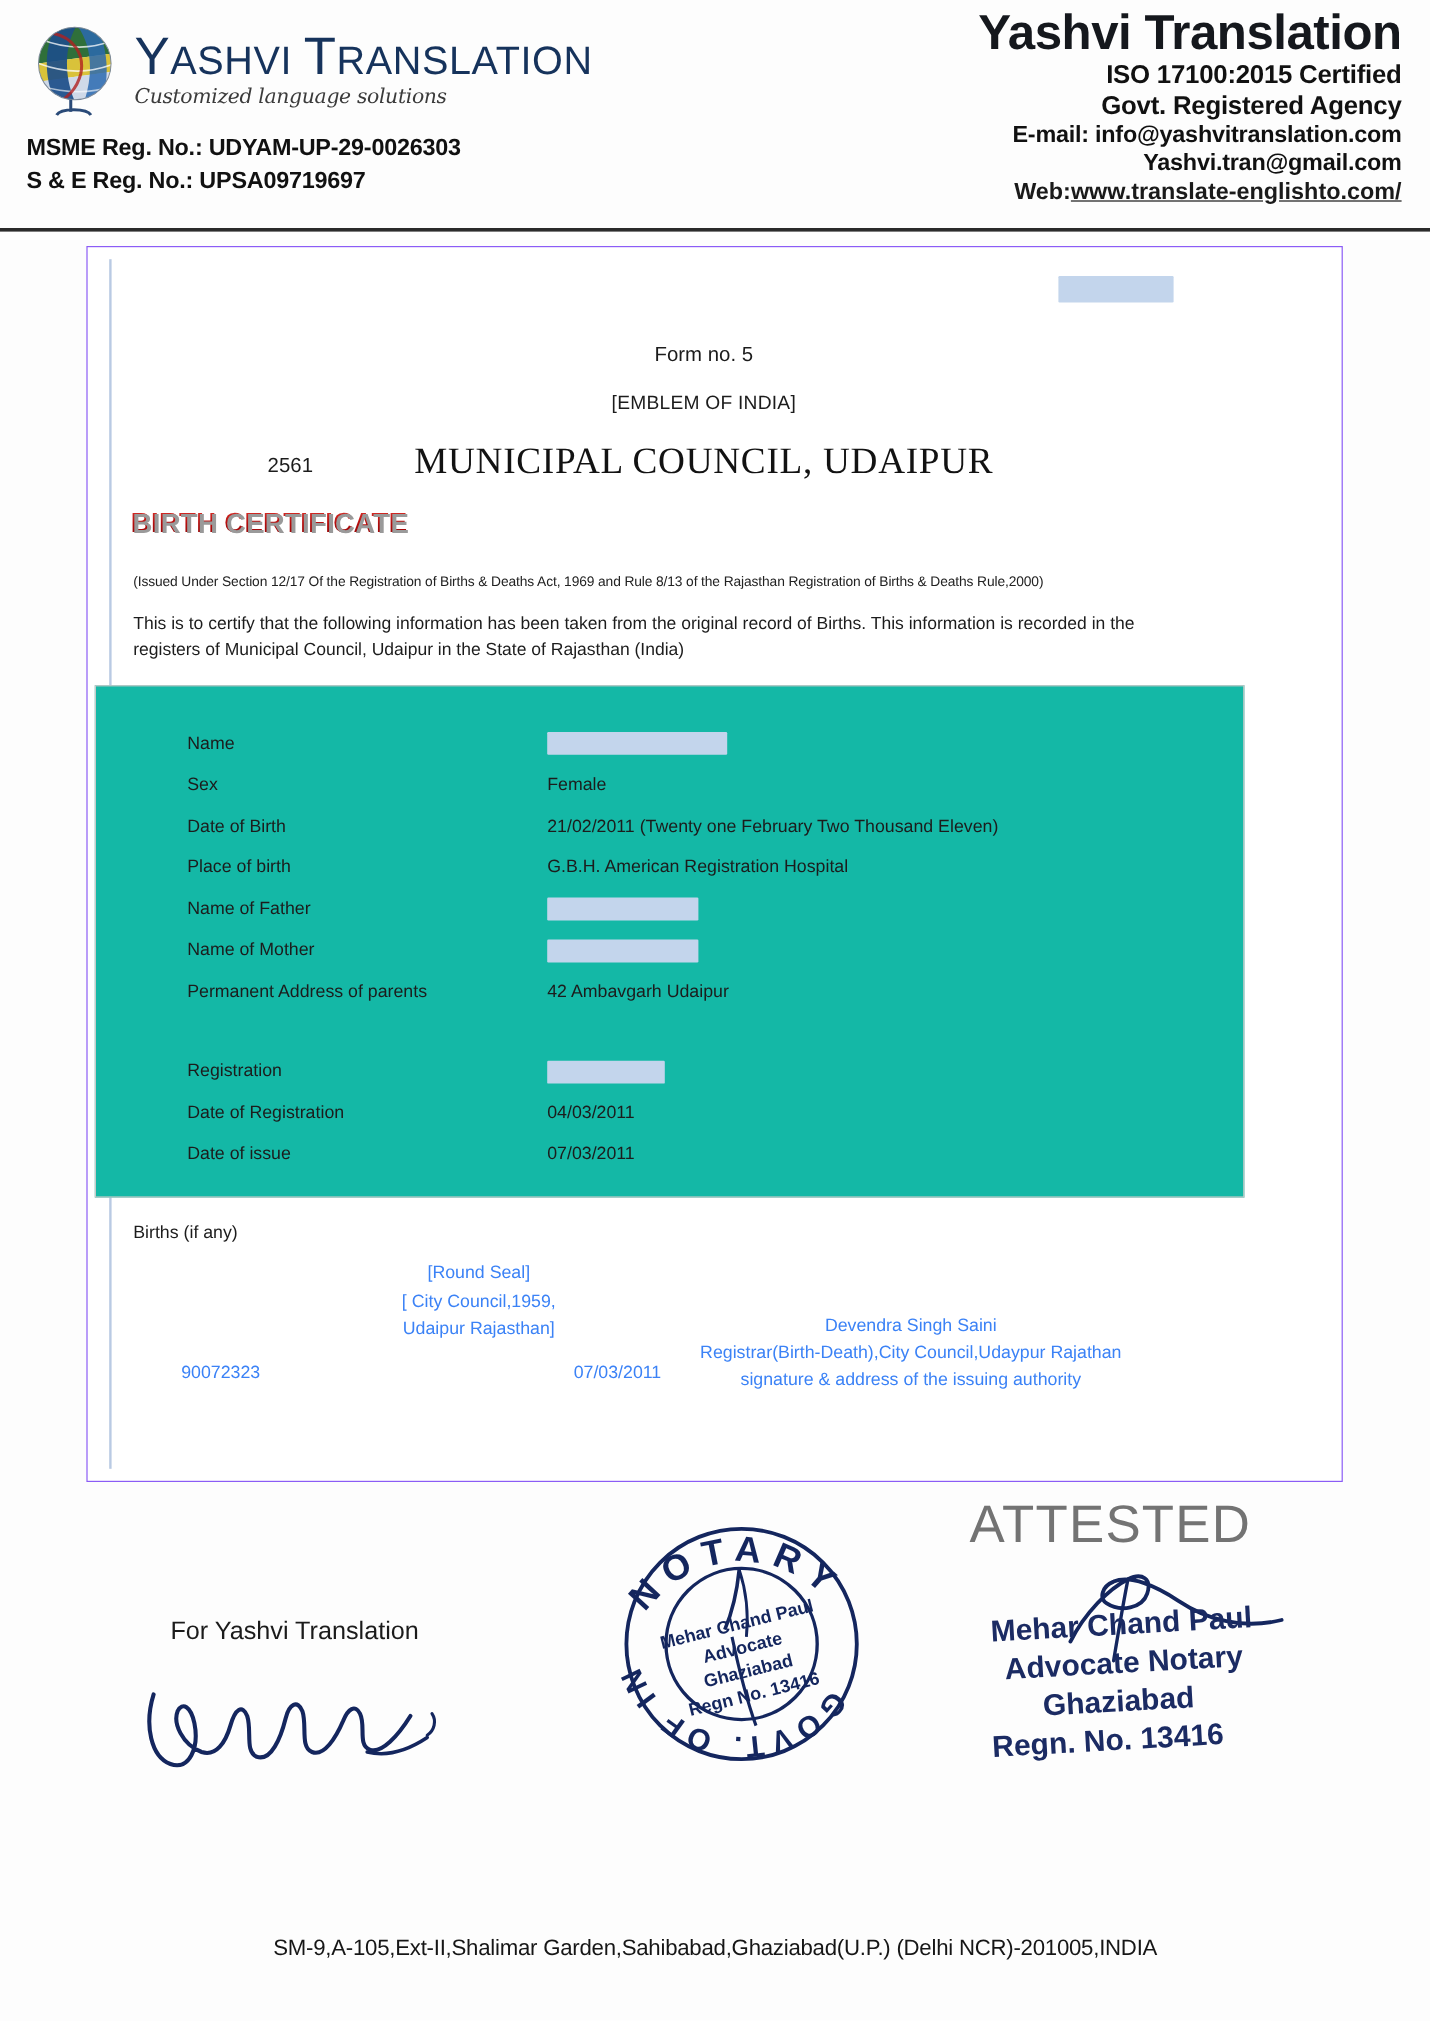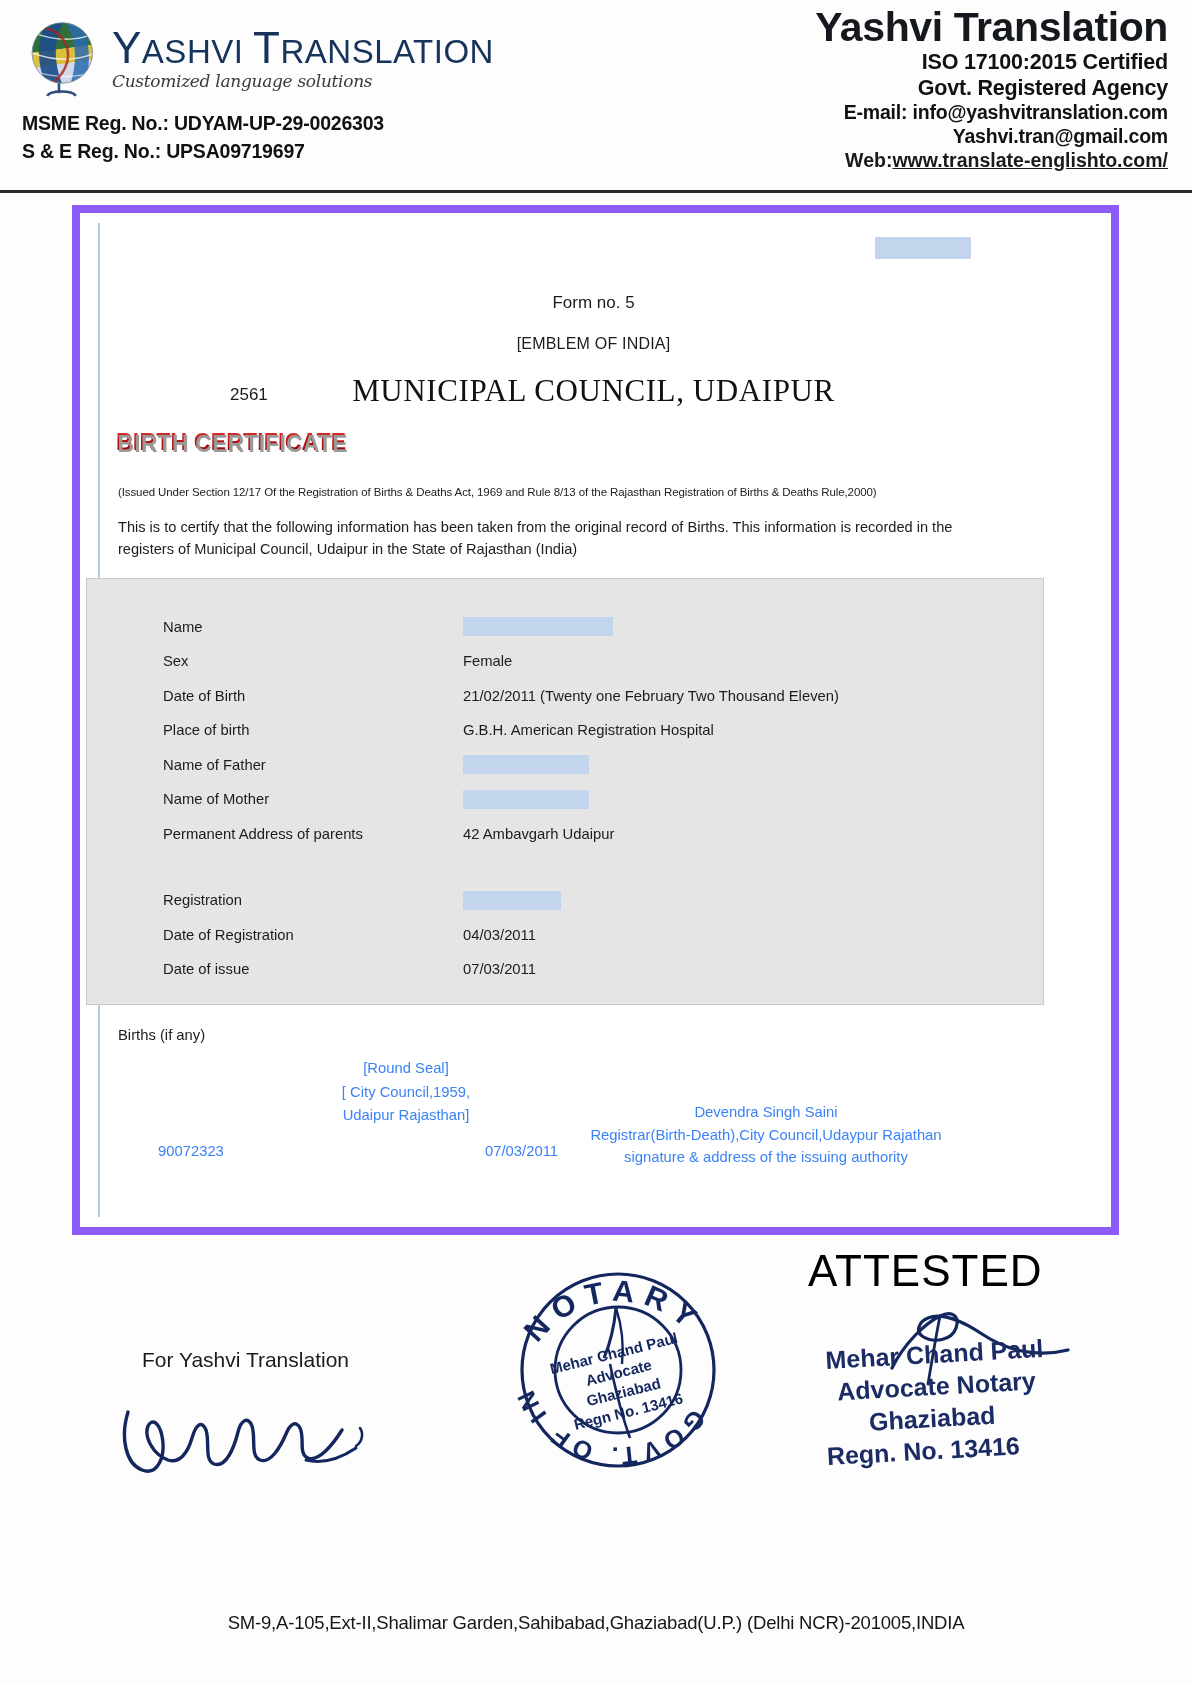--- a/index.html
+++ b/index.html
@@ -102,21 +102,21 @@
     background: #2b2b2b;
   }
 
   
   .cert-outer {
     position: absolute;
     left: 72px;
     top: 205px;
     width: 1047px;
     height: 1030px;
-    border: 8px solid #8b5cf6;
+    border: 1px solid #8b5cf6;
     background: #fff;
     box-sizing: border-box;
     text-decoration: underline;
   }
   .cert-inner {
     position: absolute;
     left: 18px;
     top: 10px;
     right: 18px;
     bottom: 10px;
@@ -210,21 +210,21 @@
   }
 
   
   .data-box {
     margin-top: 18px;
     margin-left: -30px;
     width: 958px;
     border: 1px solid #c9c9c9;
     box-sizing: border-box;
     padding: 30px 0 18px 0;
-    background: #e5e5e5;
+    background: #14b8a6;
   }
   .drow {
     display: flex;
     align-items: center;
     min-height: 34.5px;
     padding-left: 76px;
   }
   .dlabel {
     width: 300px;
     flex: 0 0 300px;
@@ -309,21 +309,21 @@
     position: absolute;
     left: 808px;
     top: 8px;
     width: 280px;
     height: 70px;
   }
   .attest-text {
     font-family: "Liberation Sans", sans-serif;
     font-size: 44px;
     font-weight: 400;
-    color: #000000;
+    color: #737373;
     letter-spacing: 1px;
     white-space: nowrap;
   }
   .notary-lines {
     position: absolute;
     left: 820px;
     top: 98px;
     width: 300px;
     font-size: 25px;
     font-weight: bold;

